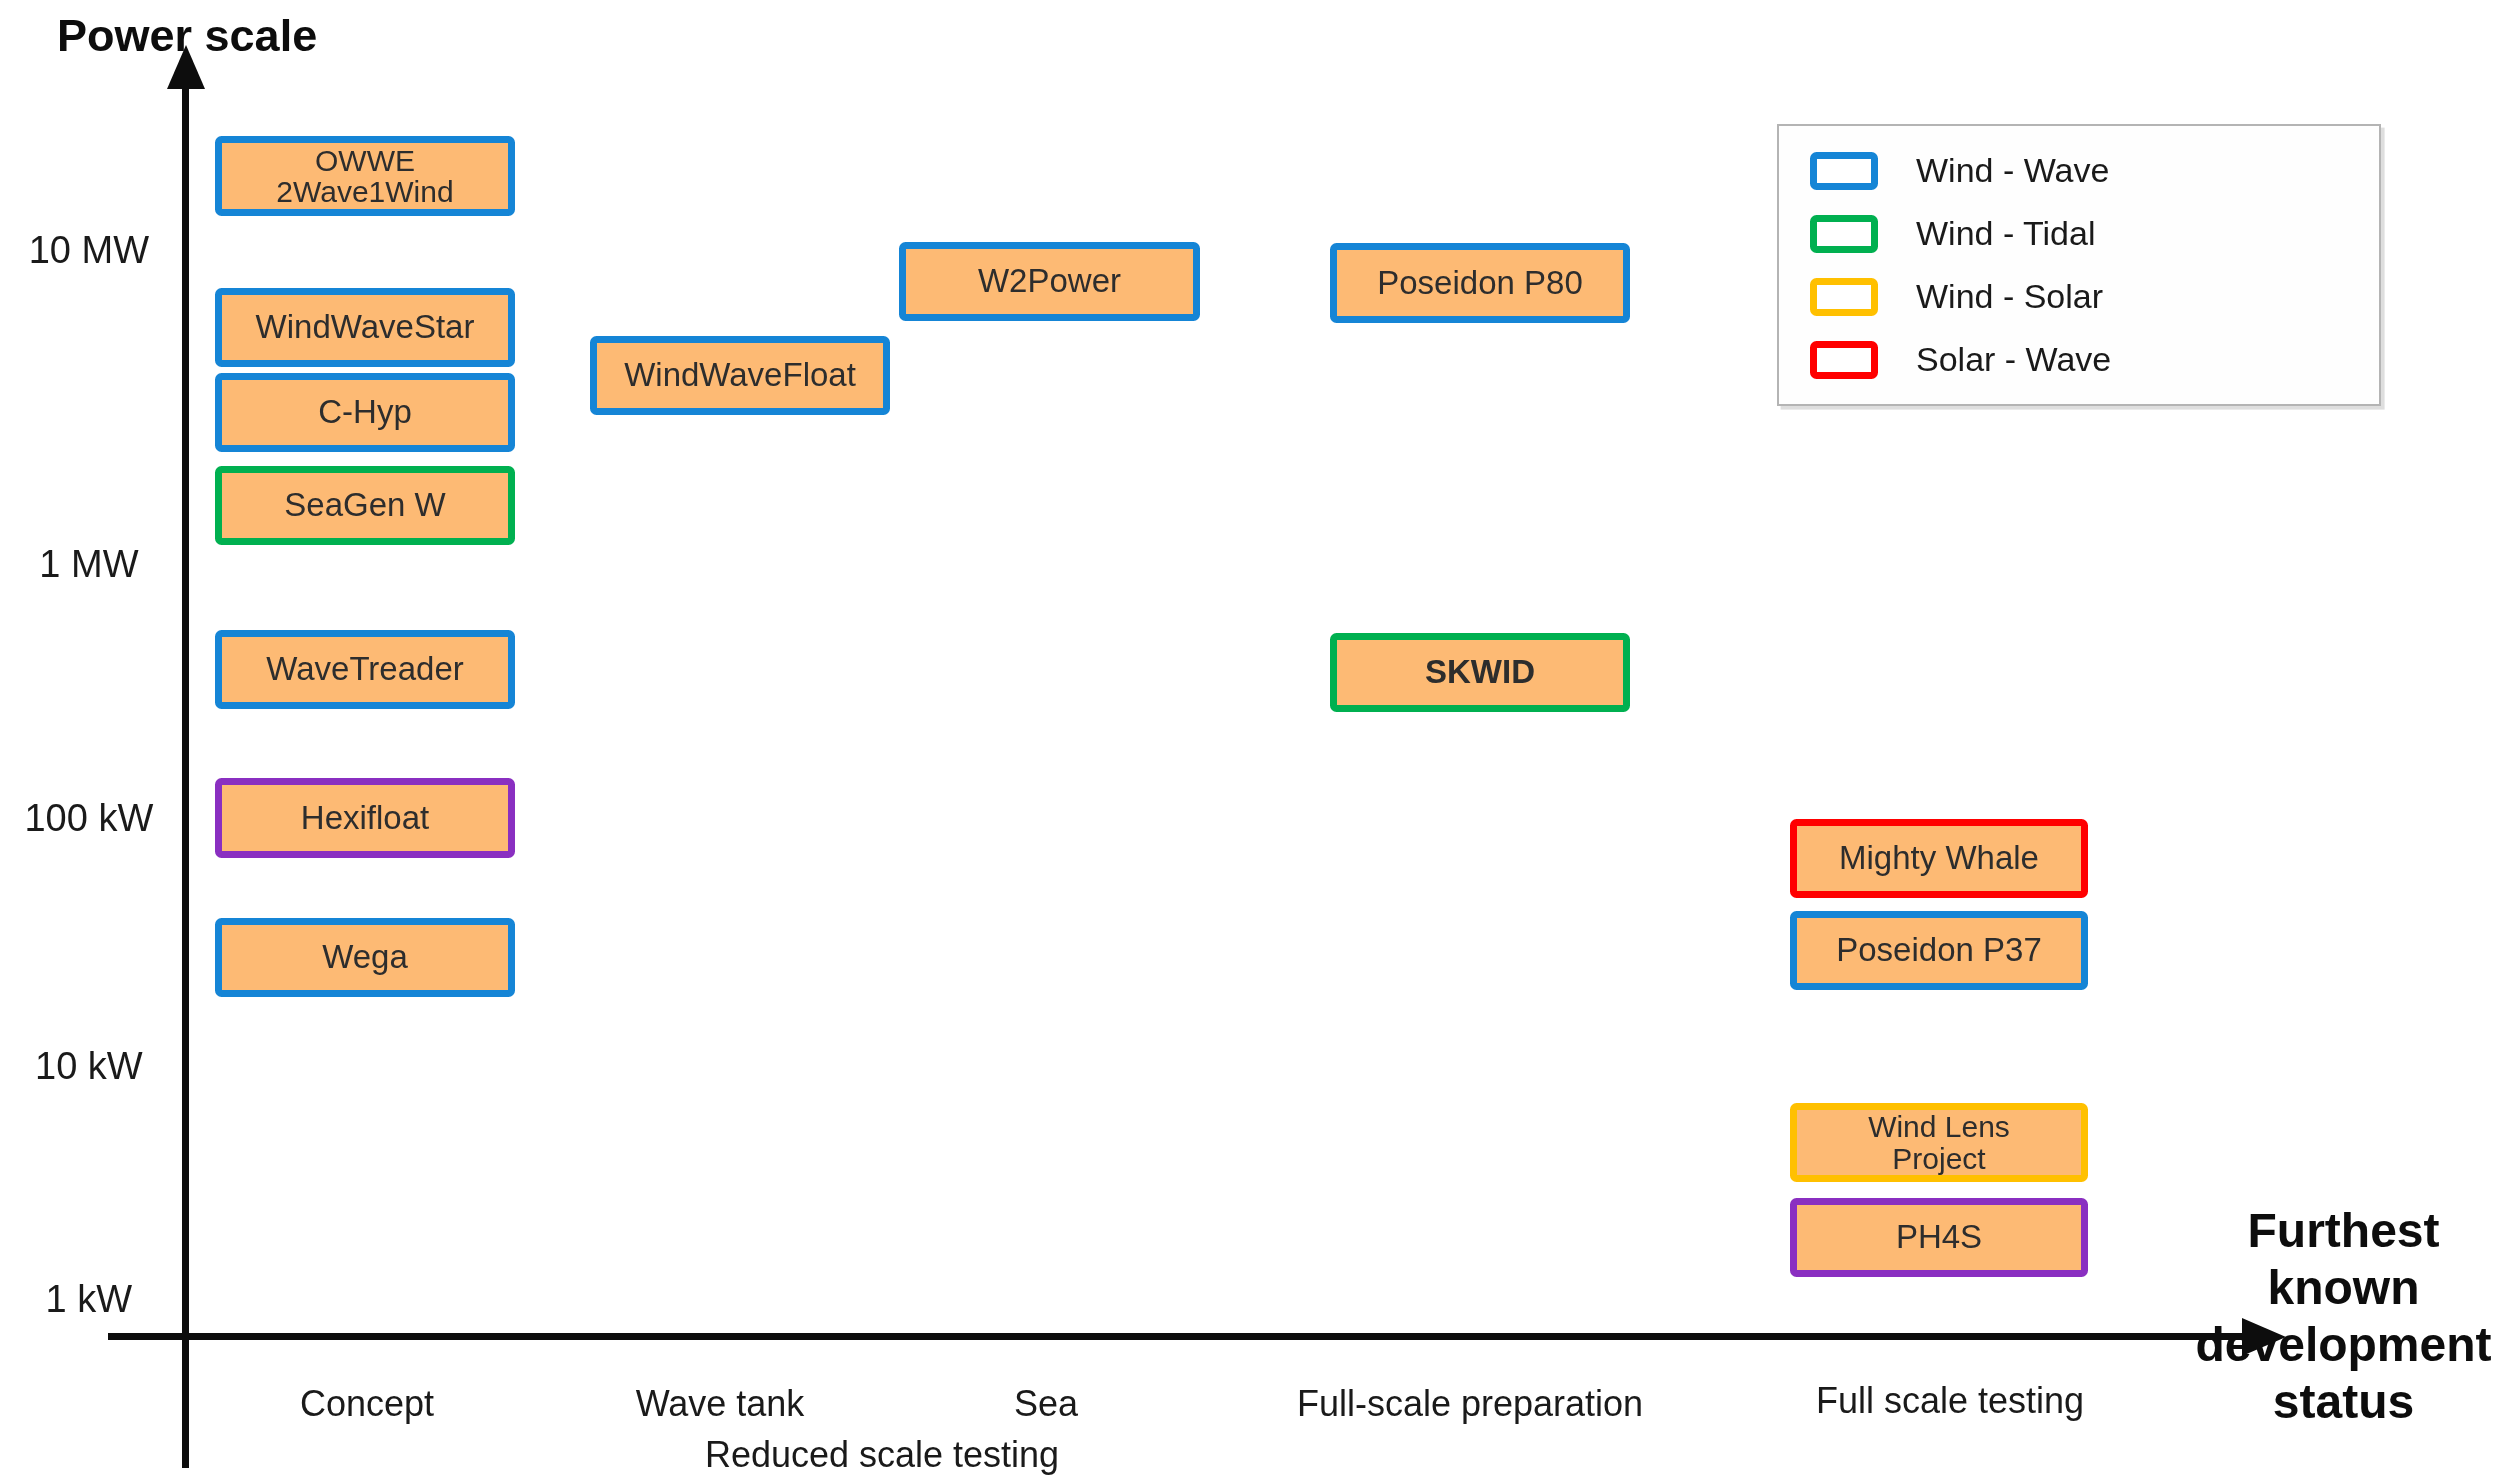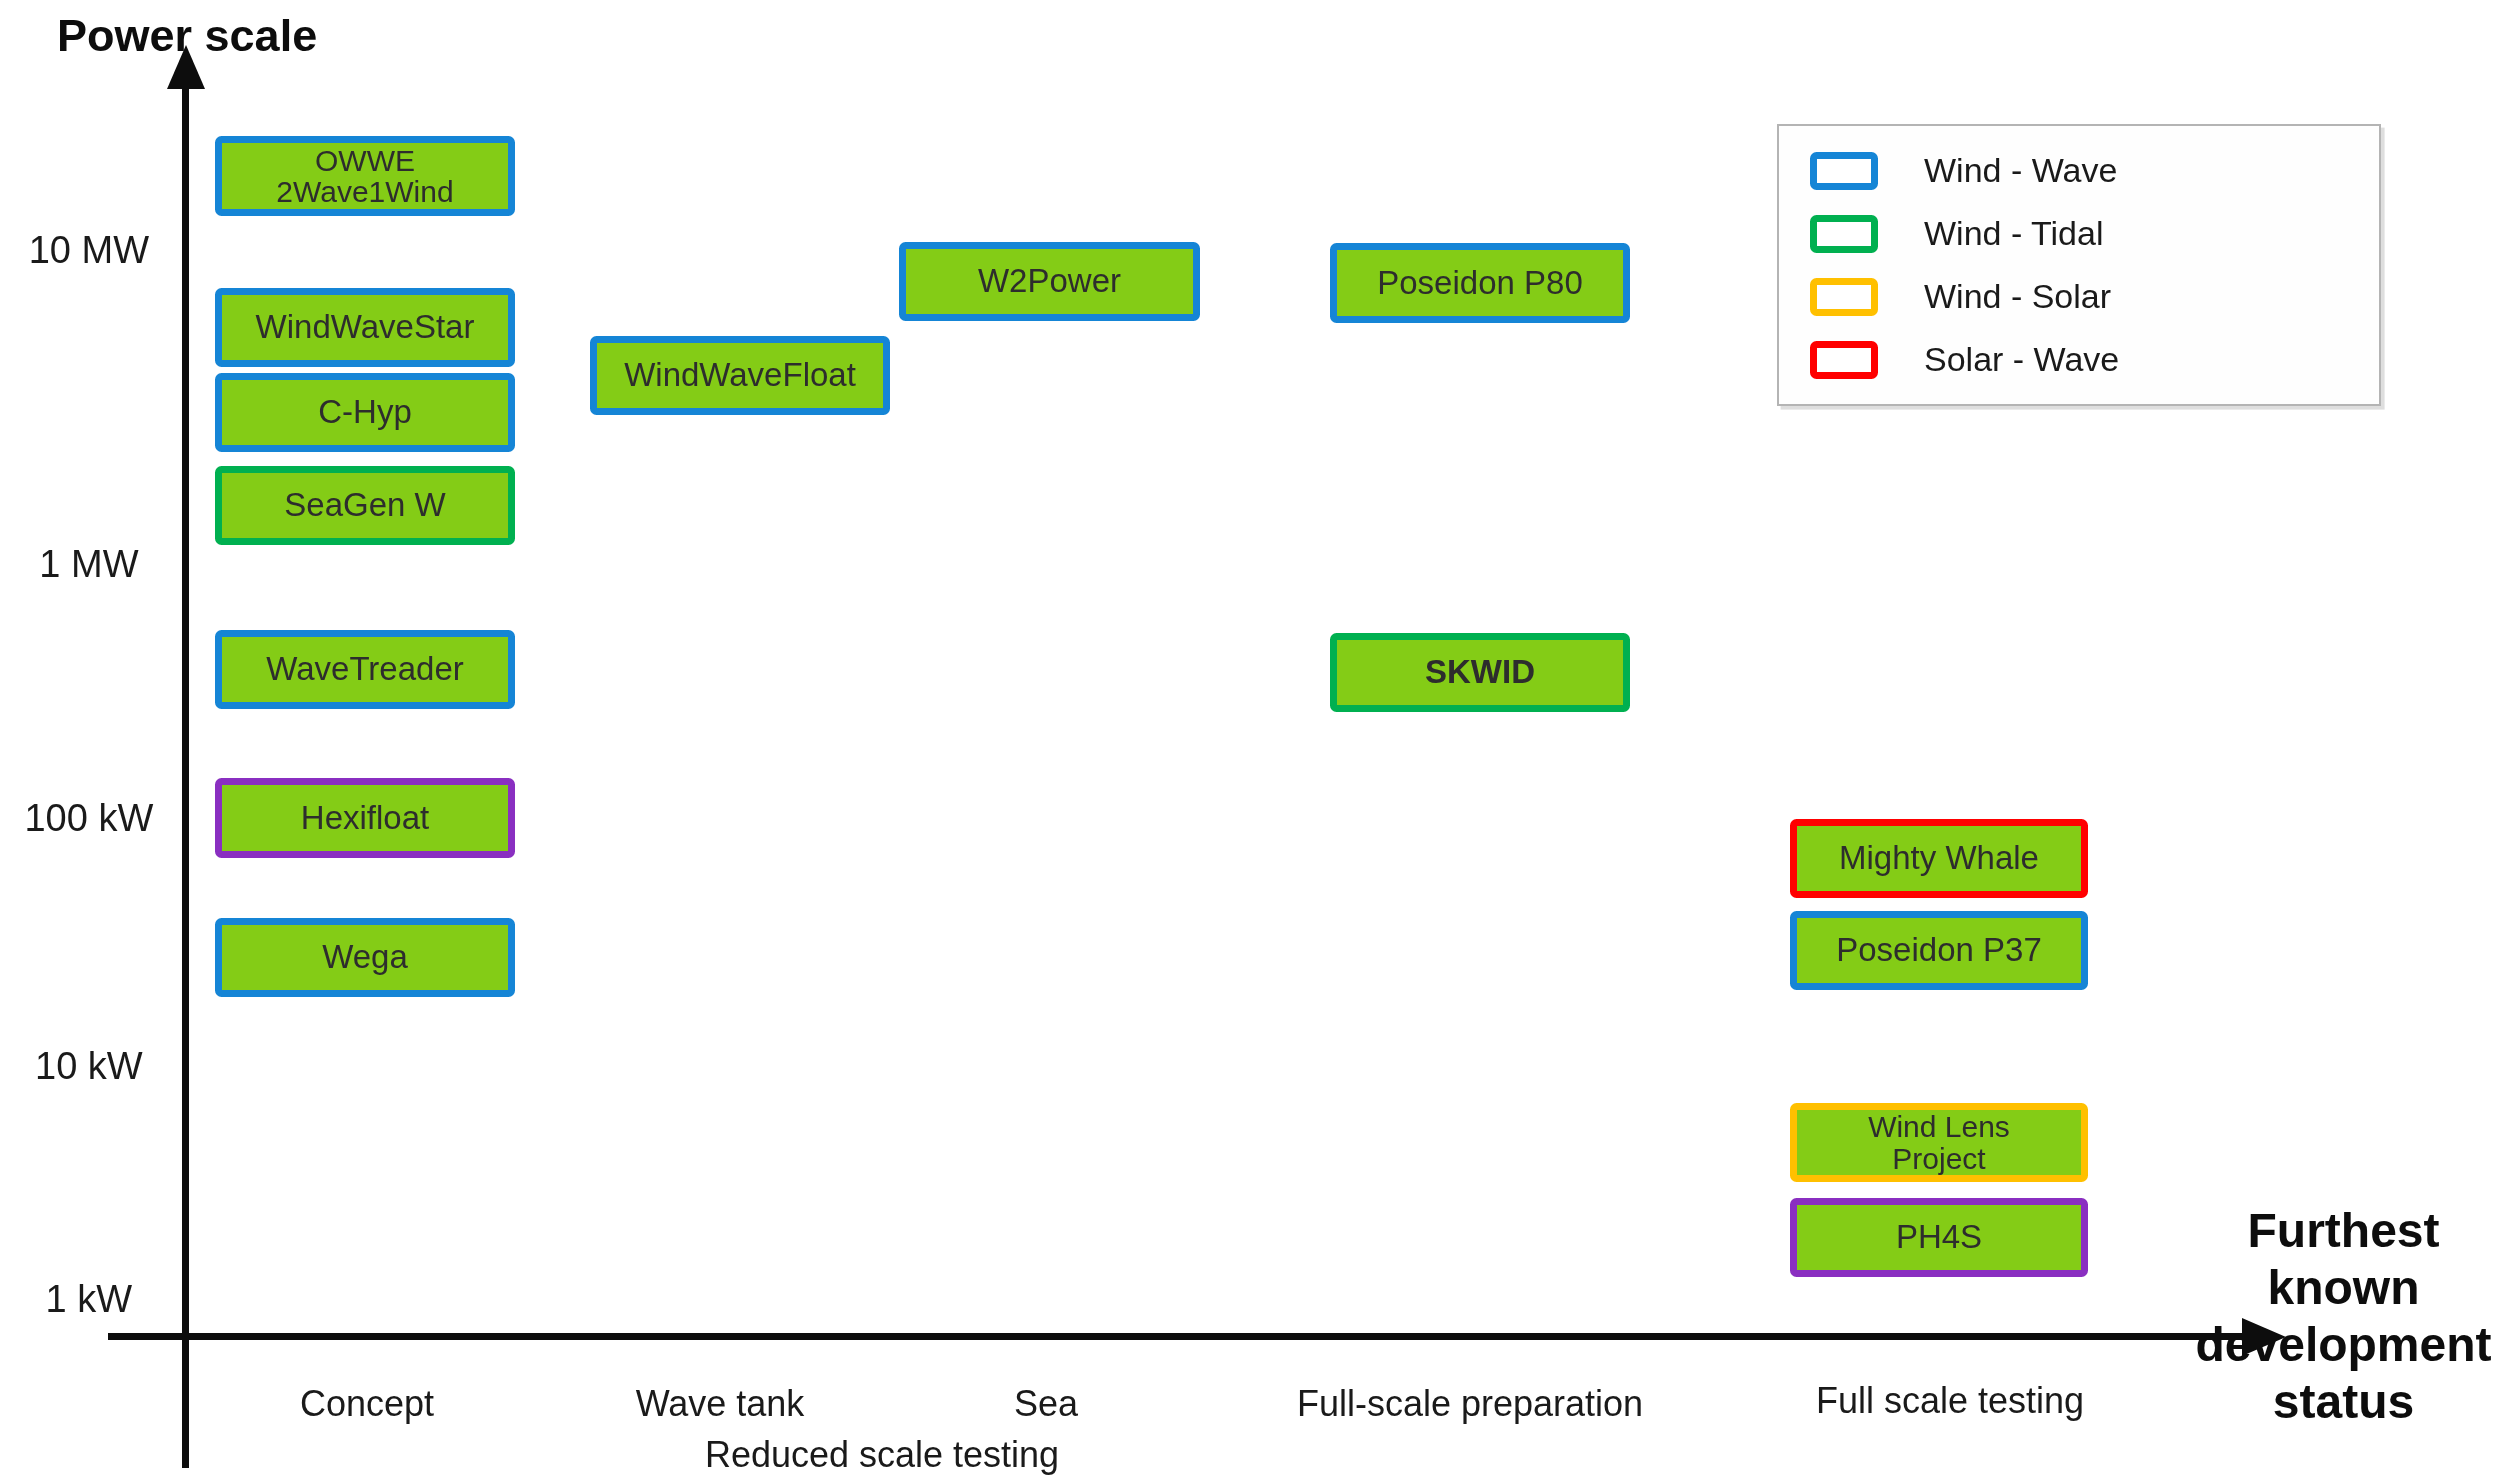--- a/index.html
+++ b/index.html
@@ -52,38 +52,38 @@
     transform: translateY(-50%); white-space: nowrap;
   }
   .x-label {
     position: absolute; transform: translate(-50%, -50%);
     font-size: 36px; color: #1a1a1a; white-space: nowrap;
   }
   
   .project-box {
     position: absolute; box-sizing: border-box;
     border: 7.3px solid #000; border-radius: 6.5px;
-    background: #84cc16;
+    background: #fdba74;
     display: flex; flex-direction: column;
     align-items: center; justify-content: center;
     text-align: center;
     font-size: 33px; color: #2d2d2d; line-height: 1.05;
   }
   .project-box.two-line { font-size: 30px; }
   
   #legend {
     position: absolute; left: 1777px; top: 124px; width: 604px; height: 282px;
     box-sizing: border-box;
     background: #fefefe;
     border: 2.9px solid #b4b4b4;
     box-shadow: 3.6px 3.6px 0 rgba(160,160,160,0.35);
     display: flex; flex-direction: column; justify-content: space-around;
     padding: 13px 14.6px 13px 31px;
   }
-  .legend-row { display: flex; align-items: center; gap: 8px; }
+  .legend-row { display: flex; align-items: center; }
   .legend-swatch {
     box-sizing: border-box; width: 68px; height: 38px;
     border: 7.3px solid #000; border-radius: 6.5px; background: #fff;
     flex: 0 0 auto;
   }
   .legend-label {
     margin-left: 38px; font-size: 34px; color: #1a1a1a; white-space: nowrap;
   }
 </style>
 </head>

